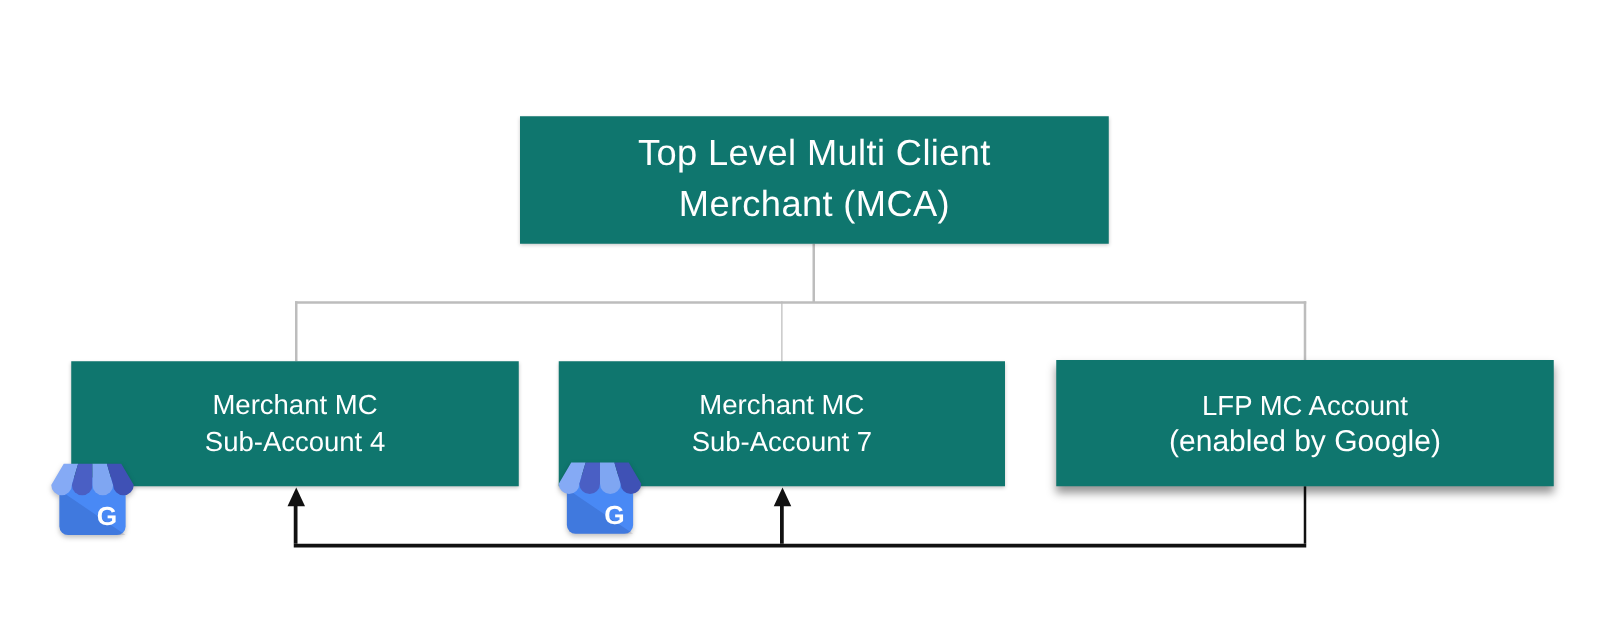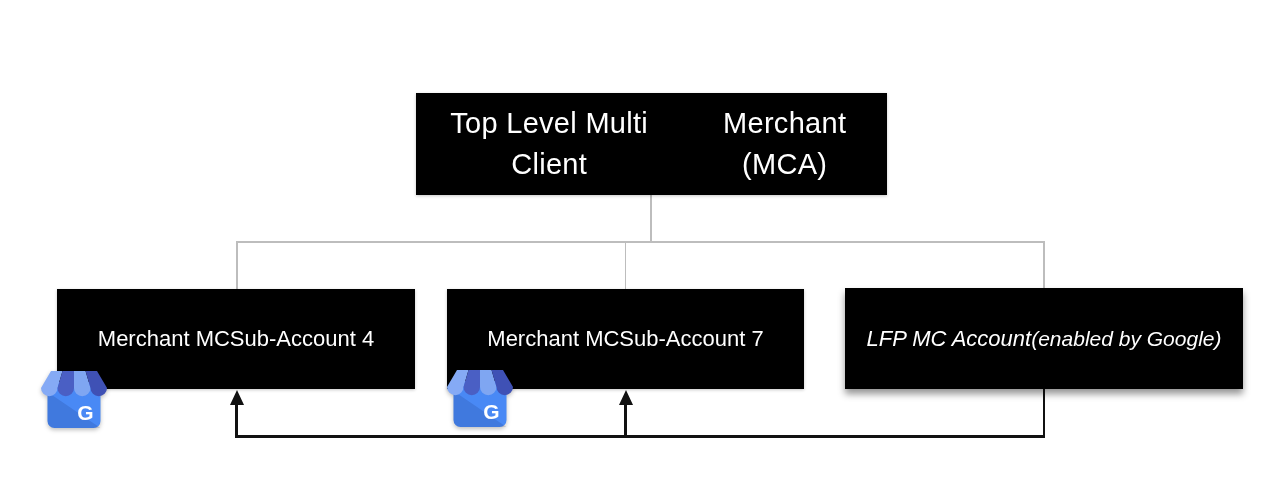--- a/index.html
+++ b/index.html
@@ -8,42 +8,41 @@
     width: 1286px;
     height: 501px;
     background: #ffffff;
     overflow: hidden;
     font-family: "Liberation Sans", sans-serif;
   }
 
   
   .box {
     position: absolute;
-    background: #000000;
+    background: #0f766e;
     color: #ffffff;
     display: flex;
-    flex-direction: row;
+    flex-direction: column;
     justify-content: center;
     align-items: center;
     text-align: center;
     box-shadow: 0 1px 3px rgba(0,0,0,0.22);
   }
   #box-mca {
     left: 416px; top: 93px; width: 471px; height: 102px;
     font-size: 29px; line-height: 41px; letter-spacing: 0.3px;
   }
   #box-sub1 { left: 57px;  top: 289px; width: 358px; height: 100px; font-size: 22px; line-height: 30px; }
   #box-sub2 { left: 447px; top: 289px; width: 357px; height: 100px; font-size: 22px; line-height: 30px; }
   #box-lfp  {
     left: 845px; top: 288px; width: 398px; height: 101px;
     font-size: 22px; line-height: 29px;
     box-shadow: 0 5px 7px rgba(0,0,0,0.42);
-    font-style: italic;
   }
-  #box-lfp .line2 { font-size: 21px; }
+  #box-lfp .line2 { font-size: 24px; }
 
   
   .gline { position: absolute; background: #bdbdbd; }
   #g-stem  { left: 650px;   top: 195px; width: 1.8px; height: 47px; }
   #g-horiz { left: 235.8px; top: 241px; width: 809px; height: 1.8px; }
   #g-drop1 { left: 235.8px; top: 241px; width: 1.8px; height: 48px; }
   #g-drop2 { left: 624.7px; top: 241px; width: 1.8px; height: 48px; }
   #g-drop3 { left: 1043.2px;top: 241px; width: 1.8px; height: 47px; }
 
   

